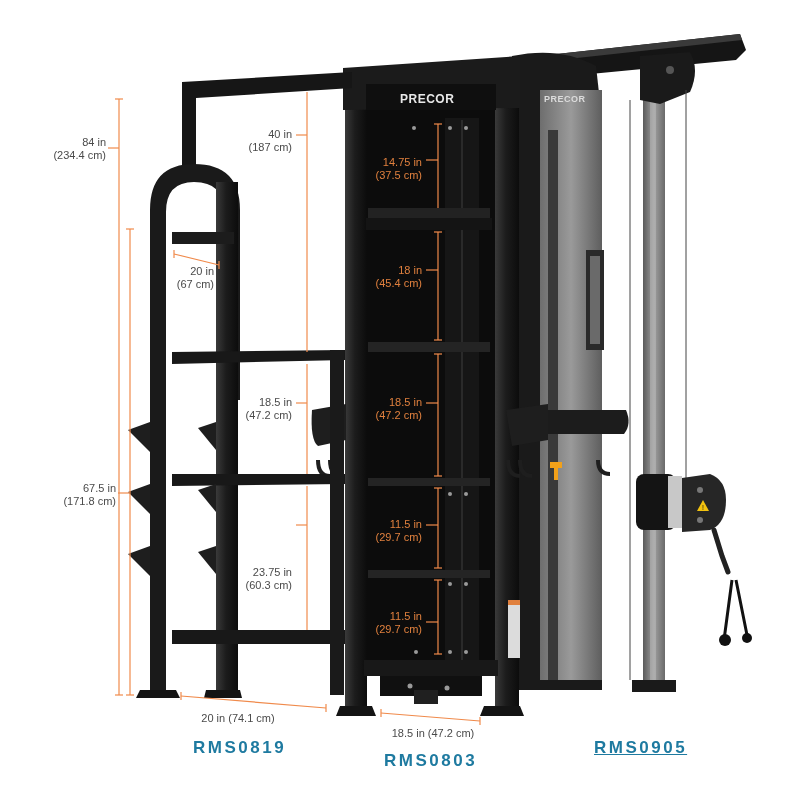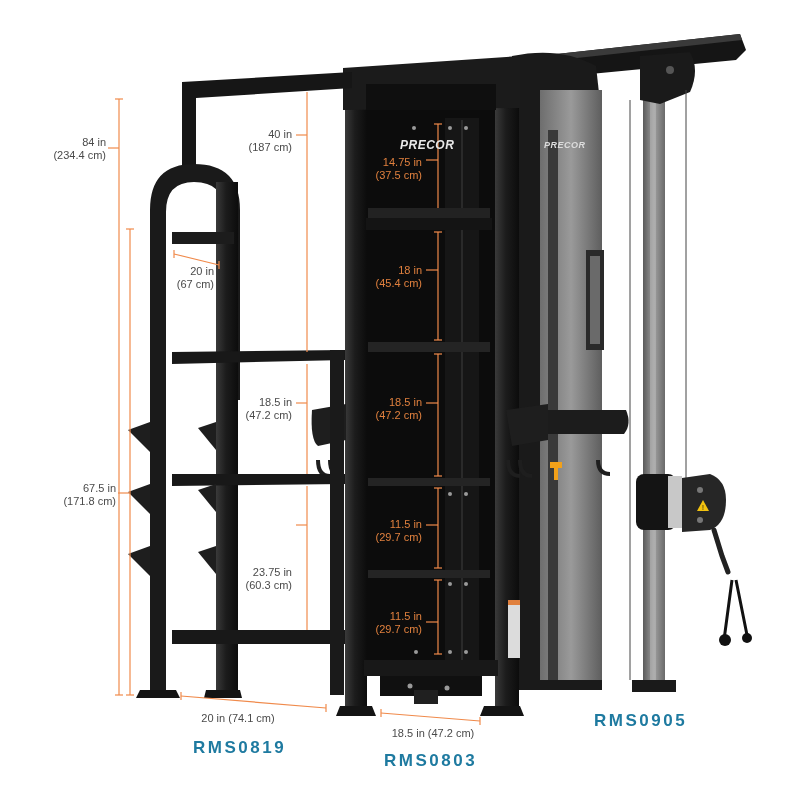--- a/index.html
+++ b/index.html
@@ -3,21 +3,21 @@
 <meta charset="utf-8">
 <style>
   html, body { margin: 0; padding: 0; background: #ffffff; }
   body { width: 800px; height: 800px; position: relative; overflow: hidden; font-family: "Liberation Sans", sans-serif; }
   #stage { position: absolute; left: 0; top: 0; width: 800px; height: 800px; }
   svg { position: absolute; left: 0; top: 0; }
   .lbl { position: absolute; font-size: 11px; line-height: 13px; color: #4a4a4a; text-align: right; white-space: nowrap; }
   .lbl.inner { color: #e0803e; }
   .lbl.center { text-align: center; }
   .model { position: absolute; font-size: 17px; font-weight: bold; letter-spacing: 2.5px; color: #1e7aa0; white-space: nowrap; }
-  .logo { position: absolute; color: #e8e8e8; font-weight: bold; font-style: italic; font-size: 12px; letter-spacing: 0.5px; white-space: nowrap; margin-top: 46px; }
+  .logo { position: absolute; color: #e8e8e8; font-weight: bold; font-size: 12px; letter-spacing: 0.5px; white-space: nowrap; }
 </style>
 </head>
 <body>
 
 <div id="stage">
 
   <svg width="800" height="800" viewBox="0 0 800 800">
     <defs>
       <linearGradient id="gPost" x1="0" x2="1" y1="0" y2="0">
         <stop offset="0" stop-color="#3a3a3a"></stop>
@@ -260,15 +260,15 @@
   <div class="lbl inner" style="right:378px; top:610px;">
     <div>11.5 in</div>
     <div>(29.7 cm)</div>
   </div>
 
   <div class="lbl center" style="left:168px; top:712px; width:140px;">20 in (74.1 cm)</div>
   <div class="lbl center" style="left:368px; top:727px; width:130px;">18.5 in (47.2 cm)</div>
 
   <div class="model" style="left:193px; top:738px;">RMS0819</div>
   <div class="model" style="left:384px; top:751px;text-align:center;">RMS0803</div>
-  <div class="model" style="left:594px; top:711px;">RMS0905</div>
+  <div class="model" style="left:594px; top:738px;text-decoration:underline;">RMS0905</div>
 
 </div>
 
 </body></html>

